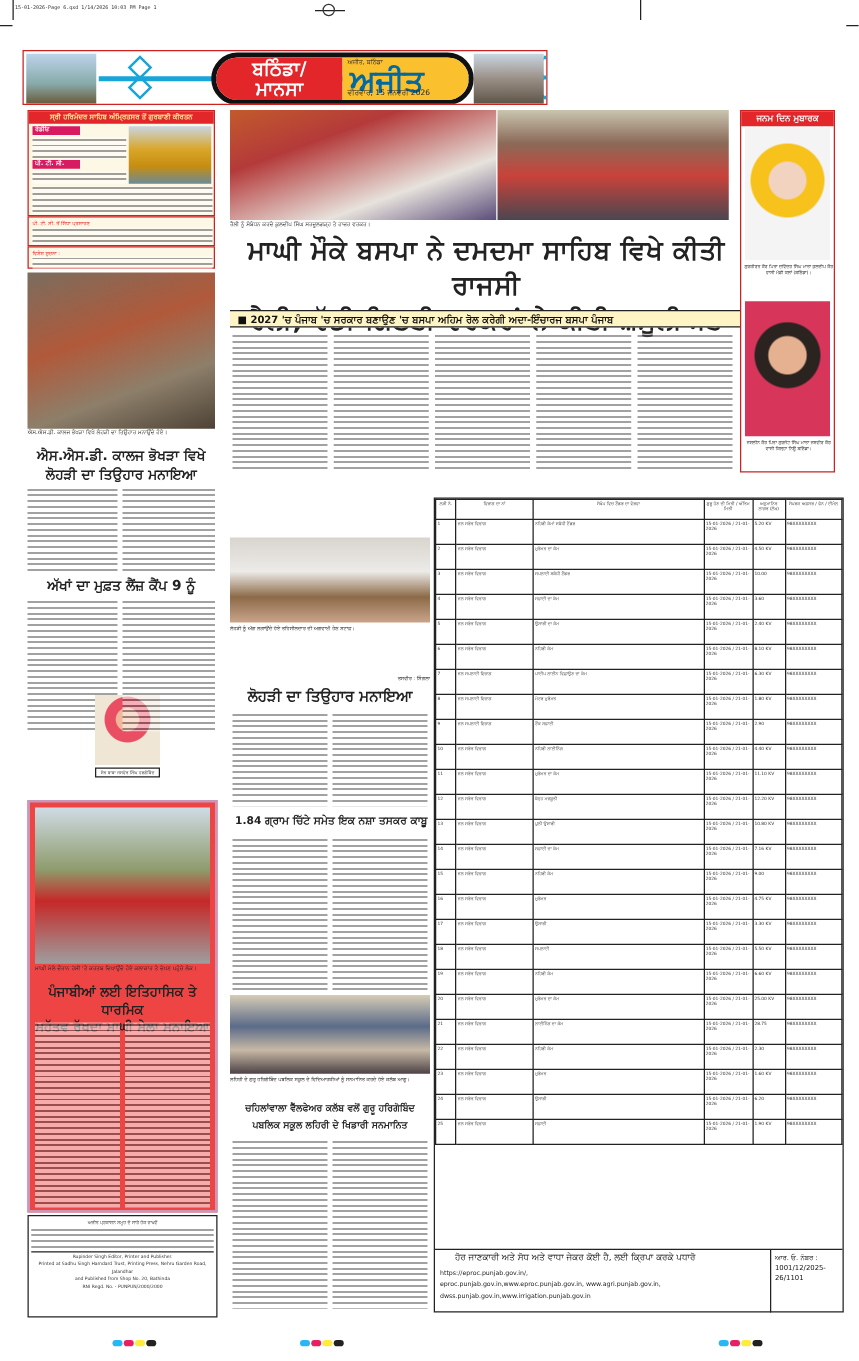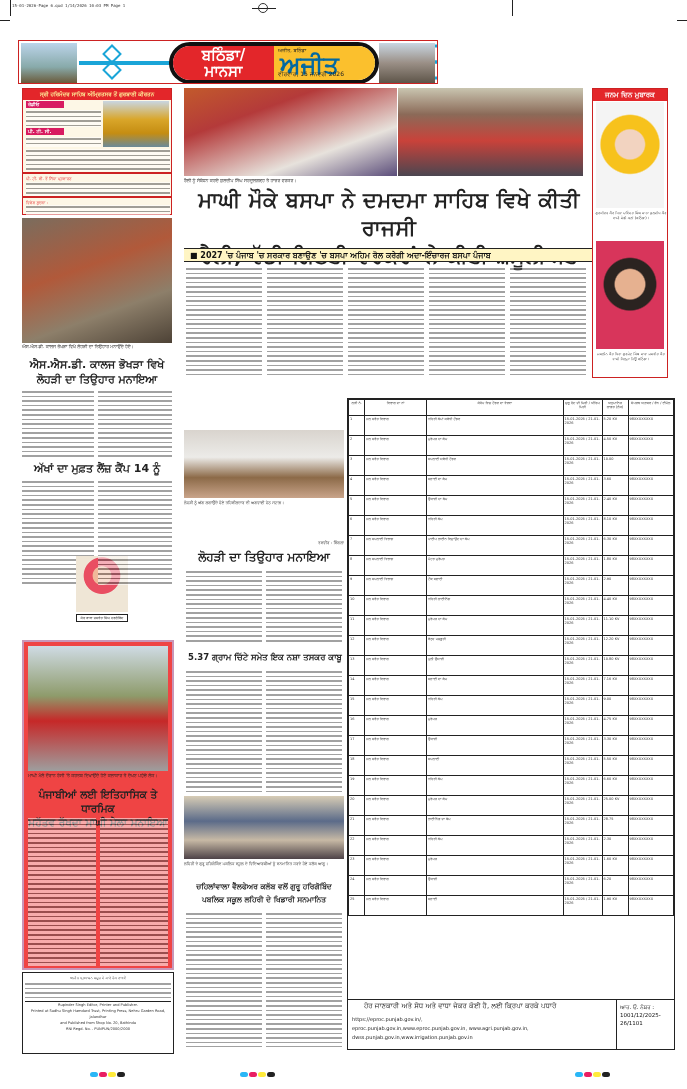--- a/index.html
+++ b/index.html
@@ -84,21 +84,21 @@
 
 <div class="abs photo" style="left:22px;top:218px;width:150px;height:125px;background:linear-gradient(160deg,#7a6d5e,#b1593a 40%,#8d7f6a 70%,#4d4236)"></div>
 <div class="abs cap" style="left:22px;top:344px;width:150px">ਐਸ.ਐਸ.ਡੀ. ਕਾਲਜ ਭੋਖੜਾ ਵਿਖੇ ਲੋਹੜੀ ਦਾ ਤਿਉਹਾਰ ਮਨਾਉਂਦੇ ਹੋਏ।</div>
 <h2 class="abs" style="left:22px;top:357px;width:150px;font-size:11px;text-align:center;line-height:15px">
   <span>ਐਸ.ਐਸ.ਡੀ. ਕਾਲਜ ਭੋਖੜਾ ਵਿਖੇ</span><br>
   <span>ਲੋਹੜੀ ਦਾ ਤਿਉਹਾਰ ਮਨਾਇਆ</span>
 </h2>
 <div class="abs lines" style="left:22px;top:390px;width:72px;height:70px"></div>
 <div class="abs lines" style="left:98px;top:390px;width:74px;height:70px"></div>
 
-<h2 class="abs" style="left:22px;top:462px;width:150px;font-size:11px;text-align:center">ਅੱਖਾਂ ਦਾ ਮੁਫ਼ਤ ਲੈਂਜ਼ ਕੈਂਪ 14 ਨੂੰ</h2>
+<h2 class="abs" style="left:22px;top:462px;width:150px;font-size:11px;text-align:center">ਅੱਖਾਂ ਦਾ ਮੁਫ਼ਤ ਲੈਂਜ਼ ਕੈਂਪ 9 ਨੂੰ</h2>
 <div class="abs lines" style="left:22px;top:480px;width:72px;height:105px"></div>
 <div class="abs photo" style="left:76px;top:556px;width:52px;height:56px;background:radial-gradient(circle at 50% 35%,#f0b79a 20%,#e94e62 22%,#e94e62 40%,#efe6d6 42%)"></div>
 <div class="abs cap" style="left:76px;top:614px;width:52px;font-size:3.5px;border:1px solid #222;text-align:center">ਸੰਤ ਬਾਬਾ ਜਸਵੰਤ ਸਿੰਘ ਹਰਗੋਬਿੰਦ</div>
 <div class="abs lines" style="left:98px;top:480px;width:74px;height:105px"></div>
 
 <div class="abs" style="left:22px;top:640px;width:152px;height:330px;border:2px solid #c996b8;background:#ef4444">
   <div class="abs photo" style="left:4px;top:4px;width:140px;height:125px;background:linear-gradient(#cfdbe4,#8e9b6b 40%,#c62828 60%,#9e9e9e)"></div>
   <div class="abs cap" style="left:4px;top:131px;width:140px">ਮਾਘੀ ਮੇਲੇ ਦੌਰਾਨ ਰੱਸੀ 'ਤੇ ਕਰਤਬ ਦਿਖਾਉਂਦੇ ਹੋਏ ਕਲਾਕਾਰ ਤੇ ਦੇਖਣ ਪਹੁੰਚੇ ਲੋਕ।</div>
   <h2 class="abs" style="left:2px;top:145px;width:144px;font-size:10.5px;text-align:center;line-height:14px">
     <span>ਪੰਜਾਬੀਆਂ ਲਈ ਇਤਿਹਾਸਿਕ ਤੇ ਧਾਰਮਿਕ</span><br>
@@ -140,21 +140,21 @@
   <div class="abs photo" style="left:3px;top:152px;width:68px;height:108px;background:radial-gradient(circle at 50% 40%,#e6b190 20%,#2b2320 22%,#2b2320 35%,#d8355b 37%)"></div>
   <div class="abs cap" style="left:2px;top:263px;width:72px;font-size:3.6px;text-align:center;line-height:5px">ਜਸਲੀਨ ਕੌਰ ਪਿਤਾ ਗੁਰਜੰਟ ਸਿੰਘ ਮਾਤਾ ਜਸਵੀਰ ਕੌਰ ਵਾਸੀ ਕਿਲ੍ਹਾ ਨਿਊ ਬਠਿੰਡਾ।</div>
 </div>
 
 <div class="abs photo" style="left:184px;top:430px;width:160px;height:68px;background:linear-gradient(#d9d4ce,#ecebe8 40%,#8c6a48 70%,#c9a48a)"></div>
 <div class="abs cap" style="left:184px;top:500px;width:160px;font-size:4px">ਲੋਹੜੀ ਨੂੰ ਅੱਗ ਲਗਾਉਂਦੇ ਹੋਏ ਤਹਿਸੀਲਦਾਰ ਦੀ ਅਗਵਾਈ ਹੇਠ ਸਟਾਫ਼।</div>
 <div class="abs cap" style="left:184px;top:540px;width:160px;text-align:right;font-size:4px">ਤਸਵੀਰ : ਸਿੰਗਲਾ</div>
 <h2 class="abs" style="left:184px;top:550px;width:160px;font-size:12px;text-align:center">ਲੋਹੜੀ ਦਾ ਤਿਉਹਾਰ ਮਨਾਇਆ</h2>
 <div class="abs lines" style="left:186px;top:570px;width:76px;height:75px"></div>
 <div class="abs lines" style="left:266px;top:570px;width:76px;height:75px"></div>
-<h2 class="abs" style="left:184px;top:652px;width:162px;font-size:8.5px;text-align:center;white-space:nowrap">5.37 ਗ੍ਰਾਮ ਚਿੱਟੇ ਸਮੇਤ ਇਕ ਨਸ਼ਾ ਤਸਕਰ ਕਾਬੂ</h2>
+<h2 class="abs" style="left:184px;top:652px;width:162px;font-size:8.5px;text-align:center;white-space:nowrap">1.84 ਗ੍ਰਾਮ ਚਿੱਟੇ ਸਮੇਤ ਇਕ ਨਸ਼ਾ ਤਸਕਰ ਕਾਬੂ</h2>
 <div class="abs lines" style="left:186px;top:670px;width:76px;height:122px"></div>
 <div class="abs lines" style="left:266px;top:670px;width:76px;height:122px"></div>
 <div class="abs photo" style="left:184px;top:796px;width:160px;height:63px;background:linear-gradient(#d7ccb5,#5b6b89 40%,#c7b9a5 70%,#4d4247)"></div>
 <div class="abs cap" style="left:184px;top:861px;width:160px;font-size:4px">ਲਹਿਰੀ ਦੇ ਗੁਰੂ ਹਰਿਗੋਬਿੰਦ ਪਬਲਿਕ ਸਕੂਲ ਦੇ ਵਿਦਿਆਰਥੀਆਂ ਨੂੰ ਸਨਮਾਨਿਤ ਕਰਦੇ ਹੋਏ ਕਲੱਬ ਆਗੂ।</div>
 <h2 class="abs" style="left:184px;top:880px;width:160px;font-size:7.5px;text-align:center;line-height:13px">
   <span>ਚਹਿਲਾਂਵਾਲਾ ਵੈੱਲਫੇਅਰ ਕਲੱਬ ਵਲੋਂ ਗੁਰੂ ਹਰਿਗੋਬਿੰਦ</span><br>
   <span>ਪਬਲਿਕ ਸਕੂਲ ਲਹਿਰੀ ਦੇ ਖਿਡਾਰੀ ਸਨਮਾਨਿਤ</span>
 </h2>
 <div class="abs lines" style="left:186px;top:912px;width:76px;height:135px"></div>
 <div class="abs lines" style="left:266px;top:912px;width:76px;height:135px"></div>

